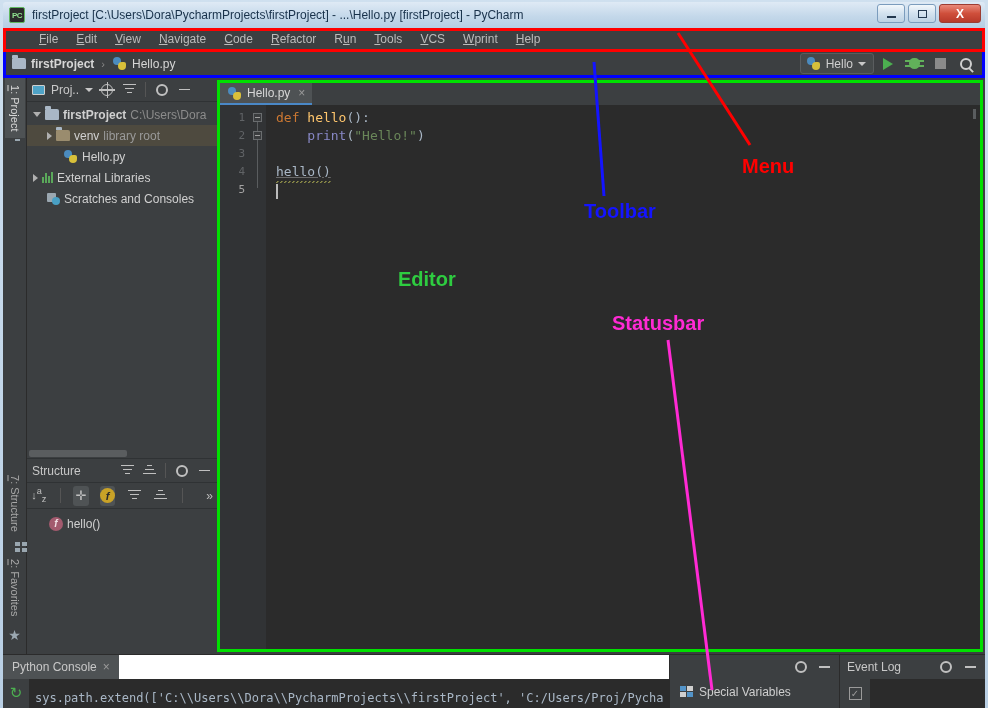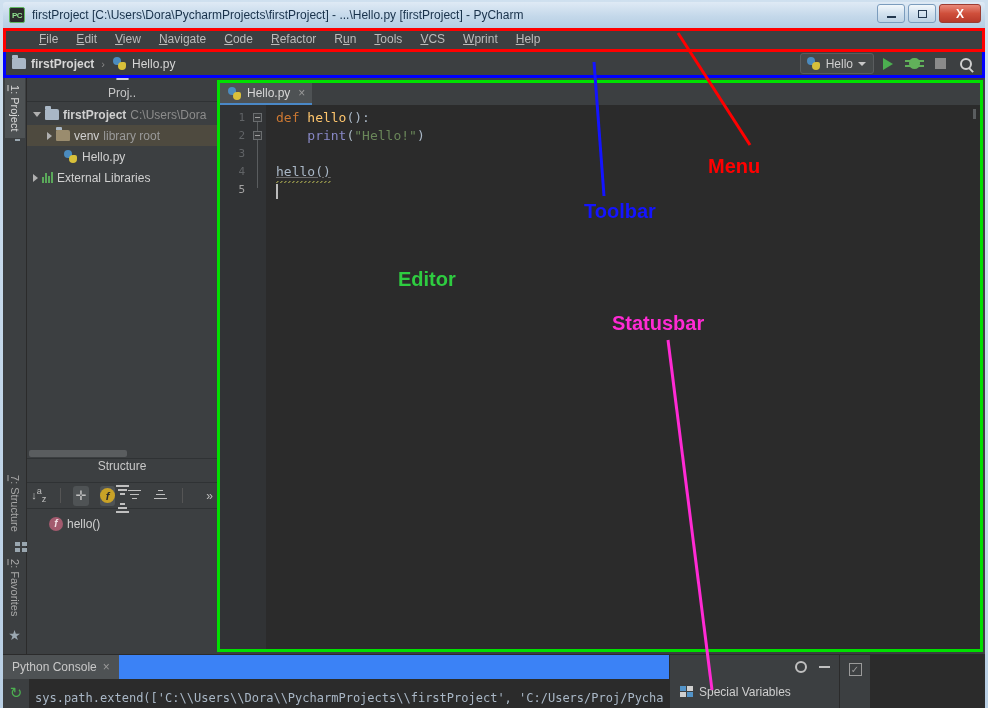--- a/index.html
+++ b/index.html
@@ -145,21 +145,21 @@
   .ic-struct { width: 12px; height: 9px; position: relative; }
   .ic-struct span { position: absolute; background: #9aa7b0; }
   .ic-star { color: #9aa7b0; font-size: 14px; line-height: 1; }
 
   
   .leftcol { width: 190px; display: flex; flex-direction: column; background: #3c3f41; }
 
   .panel-head {
     height: 24px; display: flex; align-items: center; gap: 6px;
     padding: 0 5px; font-size: 12px; color: #c4c4c4;
-    background: #3c3f41; border-bottom: 1px solid #2f3234; flex-direction: column;
+    background: #3c3f41; border-bottom: 1px solid #2f3234;
   }
   .panel-title { font-size: 12px; color: #c8c8c8; }
   .ph-spacer { margin-left: auto; }
   .mini-ic { width: 16px; height: 16px; display: flex; align-items: center; justify-content: center; }
   .ic-screen { width: 13px; height: 10px; background: #4fa3c7; border: 1px solid #cfcfcf; border-radius: 1px; }
   .caret { width:0;height:0;border-left:4px solid transparent;border-right:4px solid transparent;border-top:4px solid #c8c8c8; }
   .ic-target { width: 12px; height: 12px; border: 1.5px solid #c0c0c0; border-radius: 50%; position: relative; }
   .ic-target:before { content:""; position:absolute; left:-3px; top:4.5px; width:16px; height:1.5px; background:#c0c0c0; }
   .ic-target:after  { content:""; position:absolute; top:-3px; left:4.5px; height:16px; width:1.5px; background:#c0c0c0; }
   .ic-collapse { width: 13px; height: 12px; position: relative; }
@@ -268,21 +268,21 @@
   .anno { position: absolute; font-weight: bold; font-size: 20px; z-index: 40; pointer-events: none; }
   .anno-menu { color: #ff0000; }
   .anno-toolbar { color: #1414ff; }
   .anno-editor { color: #2ecc40; }
   .anno-status { color: #ff2ad4; text-align: right; }
   .leader { position: absolute; z-index: 39; pointer-events: none; }
 
   
   .bottom { display: flex; height: 196px; background: #3c3f41; border-top: 1px solid #2b2b2b; }
   .cons-left { flex: 1; display: flex; flex-direction: column; min-width: 0; }
-  .cons-tabs { height: 24px; display: flex; align-items: center; background: #3b82f6; }
+  .cons-tabs { height: 24px; display: flex; align-items: center; background: #ffffff; }
   .cons-tab {
     display:flex;align-items:center;gap:6px;
     height: 24px; padding: 0 9px; font-size: 12px; color: #c8c8c8;
     background: #4e5254;
   }
   .cons-tab .x { color: #9a9a9a; }
   .cons-main { flex: 1; display: flex; min-height: 0; }
   .cons-toolcol {
     width: 26px; background: #3c3f41; display: flex; flex-direction: column;
     align-items: center; padding-top: 6px; gap: 12px;
@@ -431,20 +431,24 @@
         <div class="trow">
           <span class="arrow-r"></span>
           <span class="ic-lib">
               <i style="height:6px"></i>
               <i style="height:10px"></i>
               <i style="height:7px"></i>
               <i style="height:11px"></i>
             </span>
           <span>External Libraries</span>
         </div>
+        <div class="trow" style="padding-left:20px">
+          <span class="ic-scratch"></span>
+          <span>Scratches and Consoles</span>
+        </div>
       </div>
       <div class="hscroll">
         <div class="thumb" style="width:98px"></div>
       </div>
 
       <div class="structure-panel">
         <div class="panel-head">
           <span class="panel-title">Structure</span>
           <span class="ph-spacer"></span>
           <span class="mini-ic">
@@ -582,34 +586,44 @@
               <i></i>
               <i></i>
               <i></i>
             </span>
           <span>Special Variables</span>
         </div>
       </div>
     </div>
 
     <div class="evlog">
+      <div class="evlog-head">
+        <span>Event Log</span>
+        <span class="ph-spacer"></span>
+        <span class="mini-ic">
+            <span class="ic-gear"></span>
+          </span>
+        <span class="mini-ic">
+            <span class="ic-minus"></span>
+          </span>
+      </div>
       <div class="evlog-main">
         <div class="evlog-tools">
           <span class="ic-check">✓</span>
 
         </div>
         <div class="evlog-body"></div>
       </div>
     </div>
   </div>
 
   <svg class="leader" style="left:0;top:0;width:988px;height:708px">
     <line x1="678" y1="33" x2="750" y2="145" stroke="#ff0000" stroke-width="3"></line>
     <line x1="594" y1="62" x2="604" y2="196" stroke="#1414ff" stroke-width="3"></line>
     <line x1="668" y1="340" x2="712" y2="690" stroke="#ff2ad4" stroke-width="3"></line>
   </svg>
 
-  <div class="anno anno-menu" style="left:708px;top:155px">Menu</div>
+  <div class="anno anno-menu" style="left:742px;top:155px">Menu</div>
   <div class="anno anno-toolbar" style="left:584px;top:200px">Toolbar</div>
   <div class="anno anno-editor" style="left:398px;top:268px">Editor</div>
   <div class="anno anno-status" style="left:612px;top:312px">Statusbar</div>
 
 </div>
 
 </body></html>

